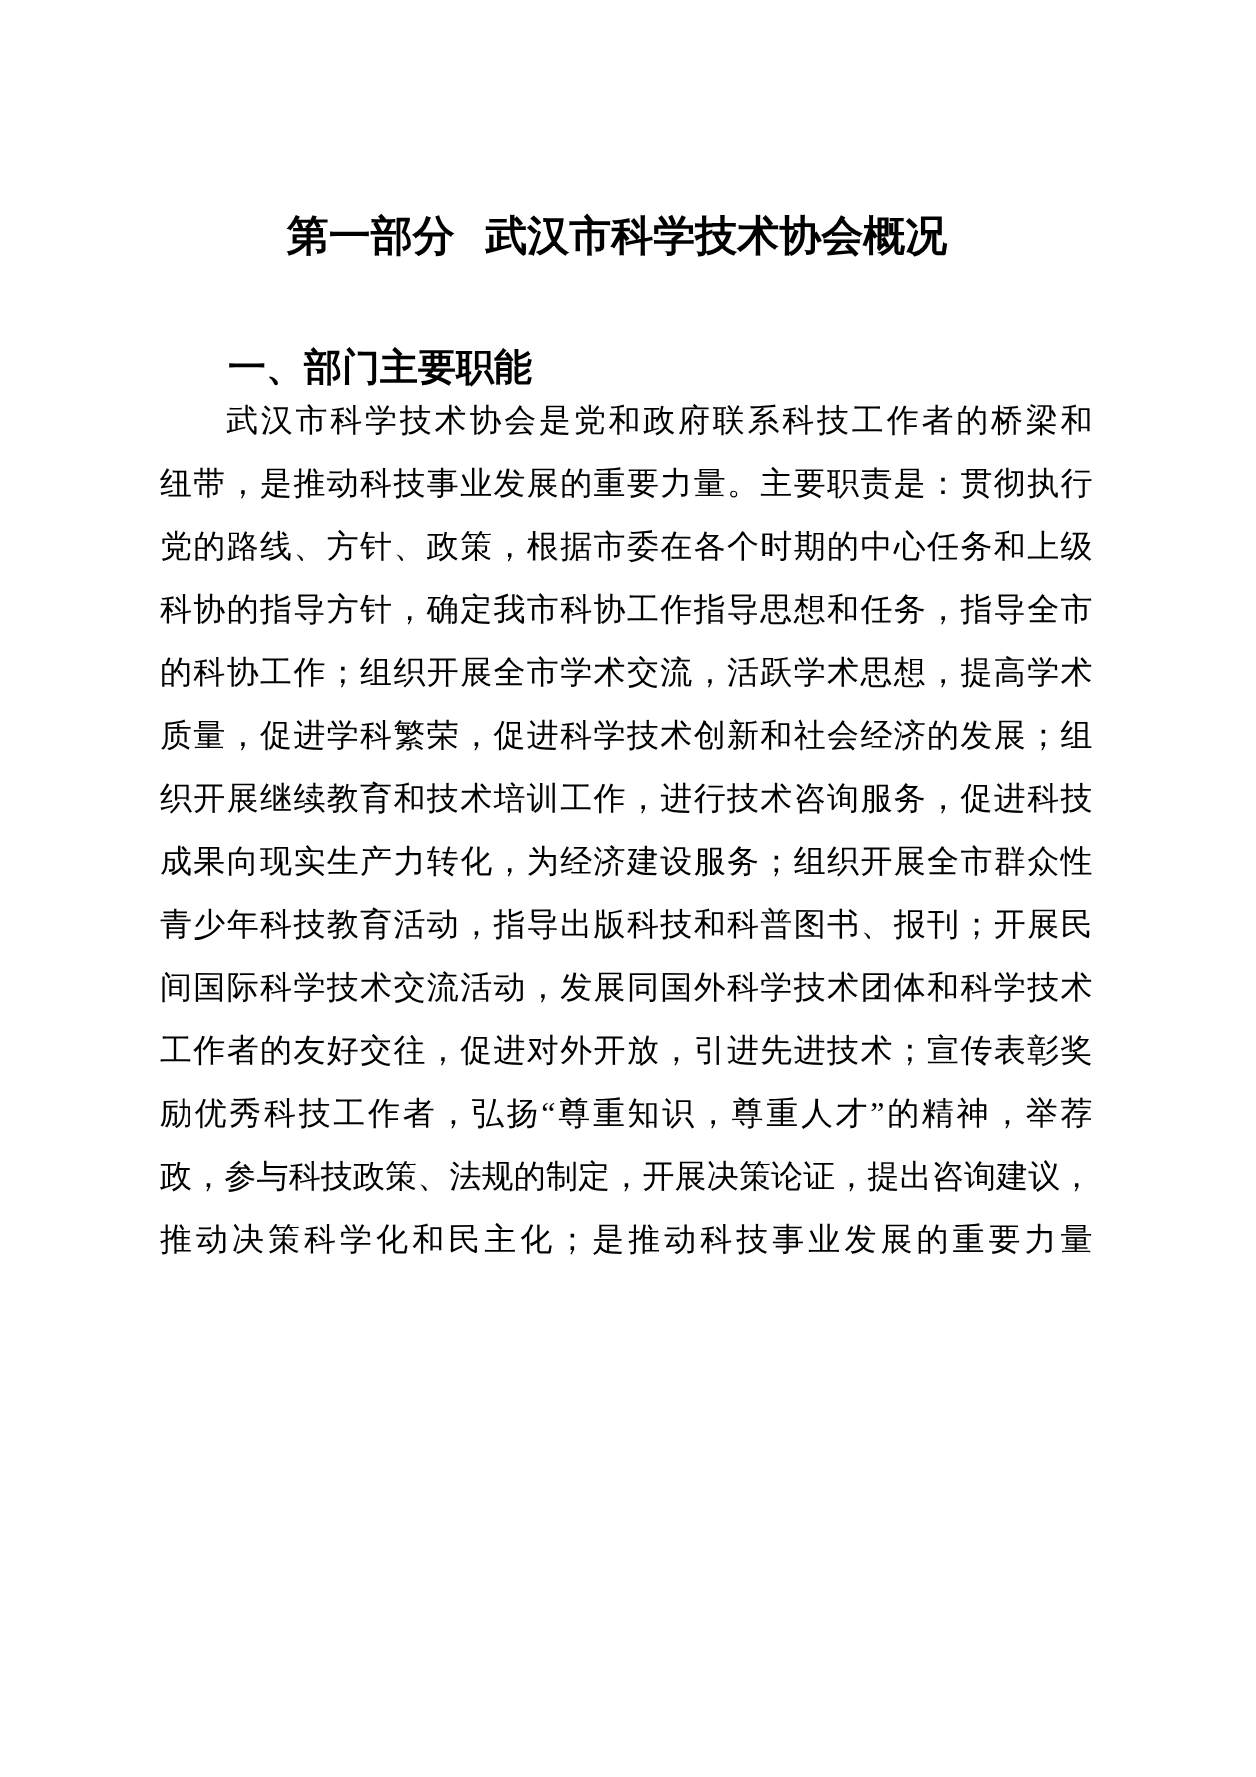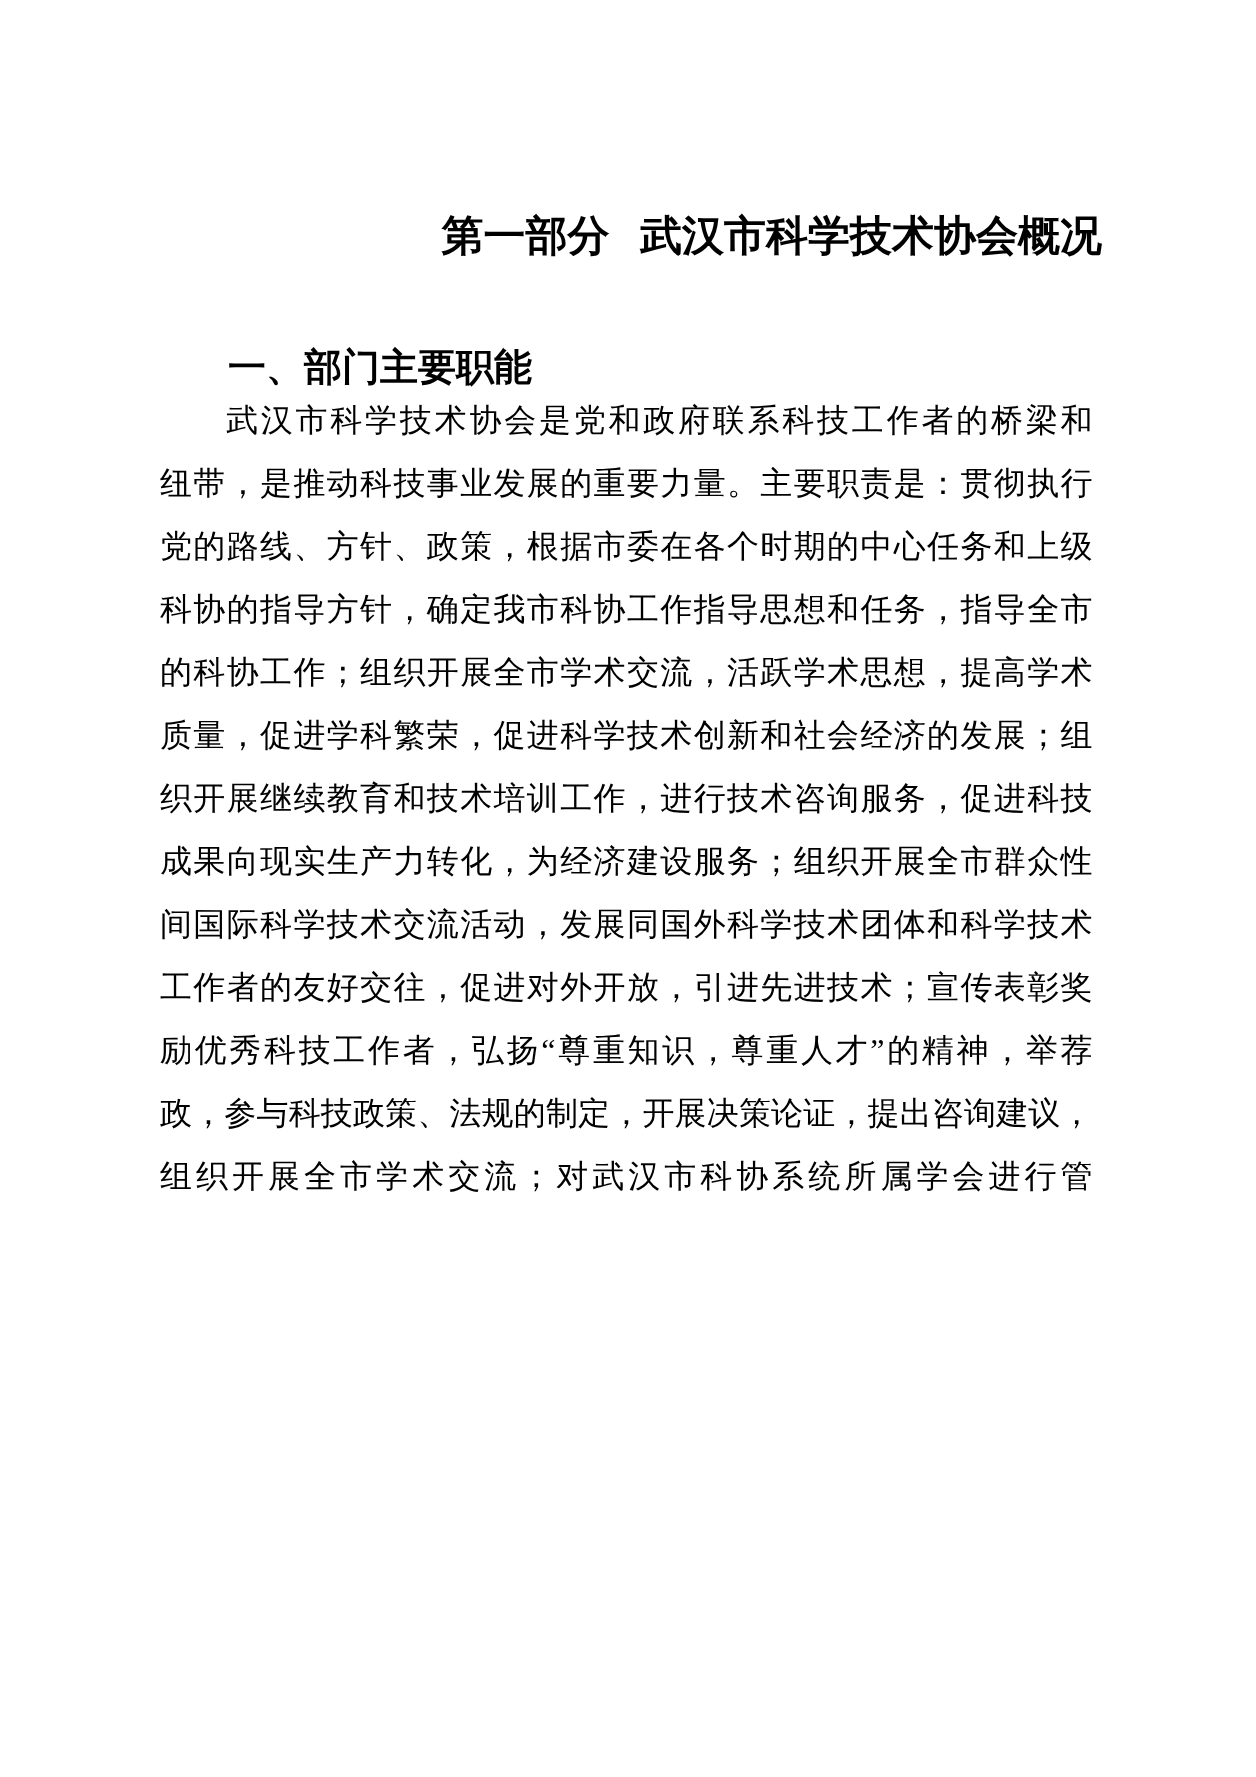--- a/index.html
+++ b/index.html
@@ -13,24 +13,24 @@
     height: 1777px;
     margin: 0 auto;
     background: #ffffff;
     color: #000000;
     font-family: "Liberation Serif", "DejaVu Serif", serif;
     overflow: hidden;
   }
   .doc-title {
     position: absolute;
     top: 212px;
-    left: 172px;
+    left: 152px;
     width: 930px;
     margin: 0;
-    text-align: right;
+    text-align: center;
     font-size: 42px;
     line-height: 48px;
     font-weight: bold;
     word-spacing: 20px;
     white-space: nowrap;
   }
   .section-heading {
     position: absolute;
     top: 346px;
     left: 228px;
@@ -71,20 +71,21 @@
 
   <div class="paragraph">
     <div class="para-line indent">武汉市科学技术协会是党和政府联系科技工作者的桥梁和</div>
     <div class="para-line">纽带，是推动科技事业发展的重要力量。主要职责是：贯彻执行</div>
     <div class="para-line">党的路线、方针、政策，根据市委在各个时期的中心任务和上级</div>
     <div class="para-line">科协的指导方针，确定我市科协工作指导思想和任务，指导全市</div>
     <div class="para-line">的科协工作；组织开展全市学术交流，活跃学术思想，提高学术</div>
     <div class="para-line">质量，促进学科繁荣，促进科学技术创新和社会经济的发展；组</div>
     <div class="para-line">织开展继续教育和技术培训工作，进行技术咨询服务，促进科技</div>
     <div class="para-line">成果向现实生产力转化，为经济建设服务；组织开展全市群众性</div>
+    <div class="para-line">青少年科技教育活动，指导出版科技和科普图书、报刊；开展民</div>
     <div class="para-line">间国际科学技术交流活动，发展同国外科学技术团体和科学技术</div>
     <div class="para-line">工作者的友好交往，促进对外开放，引进先进技术；宣传表彰奖</div>
     <div class="para-line">励优秀科技工作者，弘扬“尊重知识，尊重人才”的精神，举荐</div>
     <div class="para-line">政，参与科技政策、法规的制定，开展决策论证，提出咨询建议，</div>
-    <div class="para-line">组织开展全市学术交流；对武汉市科协系统所属学会进行管</div>
+    <div class="para-line">推动决策科学化和民主化；是推动科技事业发展的重要力量</div>
   </div>
 
 </div>
 
 </body></html>

